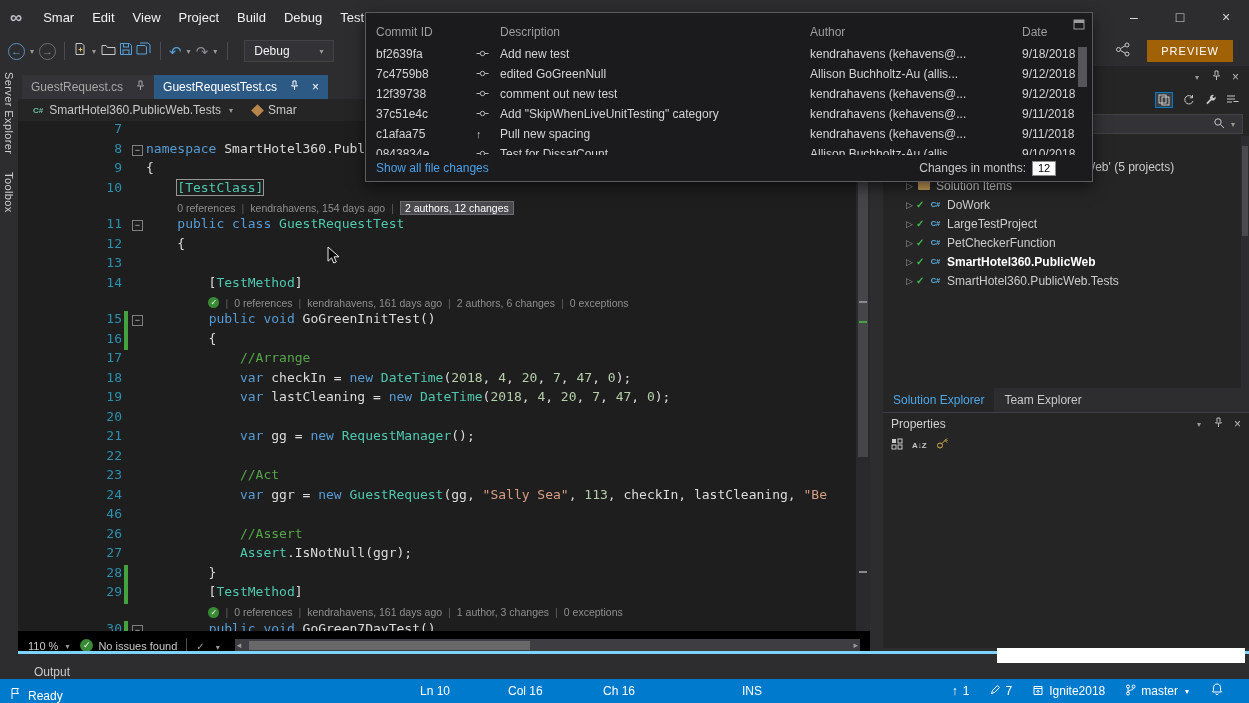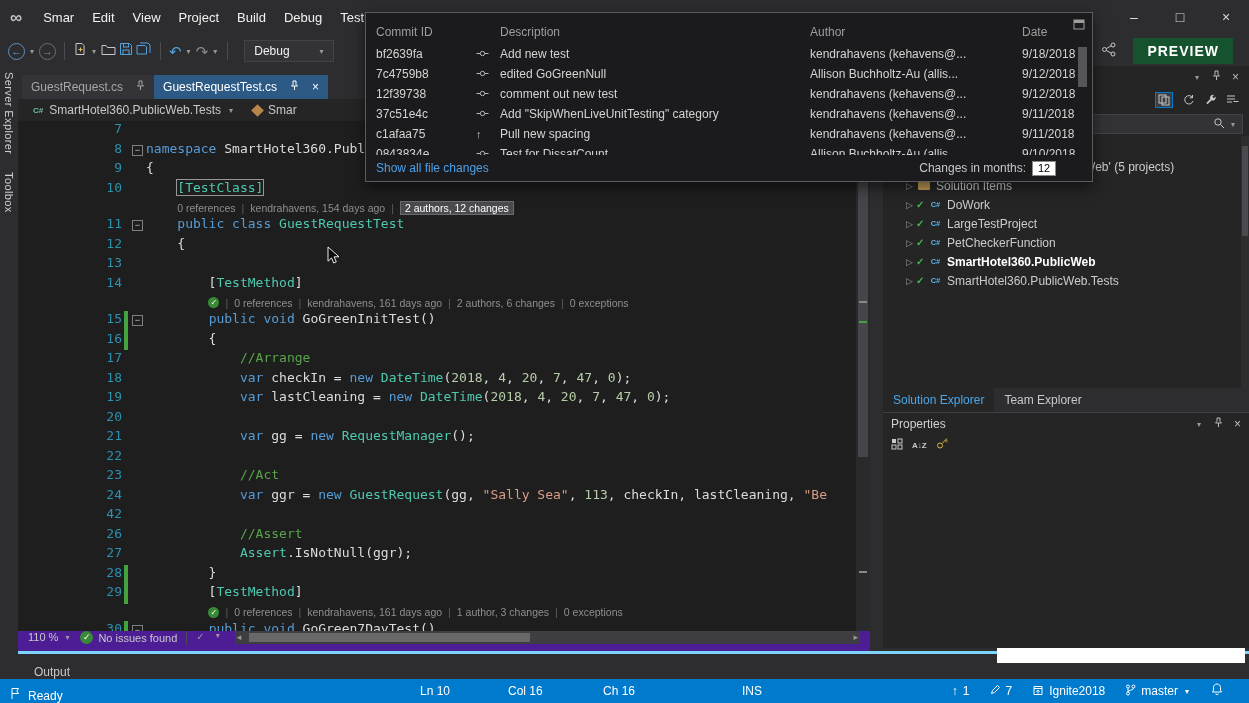--- a/index.html
+++ b/index.html
@@ -17,21 +17,21 @@
   
   .toolbar{position:absolute;left:0;top:36px;width:100%;height:30px;background:#2d2d30;display:flex;align-items:center;gap:3px;padding-left:8px}
   .circ{width:17px;height:17px;border-radius:50%;border:1px solid #5e8fbf;color:#53a2e0;font-size:11px;line-height:15px;text-align:center;display:inline-block}
   .circ.dis{border-color:#6e6e73;color:#8a8a8f}
   .caret{font-size:8px;color:#999;margin:0 2px}
   .tsep{width:1px;height:18px;background:#4a4a50;margin:0 5px}
   .ubtn{font-size:15px;color:#53a2e0;line-height:17px}
   .ubtn.dis{color:#8a8a8f}
   .debug-combo{display:flex;align-items:center;background:#333337;border:1px solid #434346;height:22px;padding:0 7px 0 9px;font-size:12px;color:#f1f1f1;margin-left:8px;gap:28px}
   .tb-right{margin-left:auto;display:flex;align-items:center;gap:16px;padding-right:16px}
-  .preview-btn{background:#14532d;color:#fff;font-size:14px;font-weight:bold;letter-spacing:1px;padding:5px 14px;border:none}
+  .preview-btn{background:#a16207;color:#fff;font-size:11px;font-weight:normal;letter-spacing:1px;padding:5px 14px;border:none}
 
   
   .leftrail{position:absolute;left:0;top:66px;width:18px;height:586px;background:#2d2d30;display:flex;flex-direction:column;align-items:center;padding-top:6px;gap:18px}
   .railitem{writing-mode:vertical-lr;font-size:11px;color:#cfcfcf;letter-spacing:.4px;white-space:nowrap}
 
   
   .editor-col{position:absolute;left:18px;top:66px;width:852px;height:586px}
   .tabstrip{height:33px;display:flex;align-items:flex-end;padding-left:4px}
   .tab{height:24px;display:flex;align-items:center;padding:0 9px;font-size:12px;gap:13px}
   .tab.inactive{background:#333338;color:#a8a8a8}
@@ -56,21 +56,21 @@
   .lrow{display:flex;align-items:center;height:17px;font-size:10.5px;color:#8f8f8f}
   .lsep{margin:0 6px;color:#5f5f5f}
   .lpart.hot{background:#4a4a4f;color:#fff;padding:0 4px;border:1px solid #6b6b70}
   .lcheck{width:11px;height:11px;border-radius:50%;background:#388a34;color:#fff;font-size:8px;line-height:11px;text-align:center}
 
   .vscroll{position:absolute;right:0;top:0;width:14px;height:100%;background:#2a2a2d}
   .vthumb{position:absolute;left:2px;right:2px;top:6px;height:330px;background:#45454a}
   .vmark{position:absolute;left:3px;width:8px;height:2px;background:#8a8a8a}
   .vmark.green{background:#45a33f}
 
-  .ebottom{position:absolute;left:0;bottom:0;right:0;height:21px;background:#4c1d95;display:flex;align-items:flex-start;font-size:11px;color:#c8c8c8;padding:0 6px;gap:9px}
+  .ebottom{position:absolute;left:0;bottom:0;right:0;height:21px;background:#000000;display:flex;align-items:flex-end;font-size:11px;color:#c8c8c8;padding:0 6px;gap:9px}
   .zoom{display:flex;align-items:center;gap:5px;padding-left:4px}
   .health{display:flex;align-items:center;gap:5px}
   .hcheck{width:13px;height:13px;border-radius:50%;background:#388a34;color:#fff;font-size:9px;line-height:13px;text-align:center}
   .bsep{width:1px;height:14px;background:#4a4a50}
   .hs{flex:1;height:13px;background:#3e3e42;position:relative;margin:0 4px}
   .hthumb{position:absolute;left:14px;top:2px;height:9px;width:45%;background:#686868}
   .hsarrow{position:absolute;top:0;font-size:9px;color:#999;line-height:13px}
   .hsarrow.r{right:2px}.hsarrow.l{left:2px}
 
   
@@ -353,21 +353,21 @@
             <span class="foldcol"></span>
             <span class="codetext"><span class="c-p">            </span><span class="c-c">//Act</span></span>
           </div>
           <div class="crow">
             <span class="num">24</span>
             <span class="chgcol"></span>
             <span class="foldcol"></span>
             <span class="codetext"><span class="c-p">            </span><span class="c-k">var</span><span class="c-p"> ggr = </span><span class="c-k">new</span><span class="c-p"> </span><span class="c-ty">GuestRequest</span><span class="c-p">(gg, </span><span class="c-s">"Sally Sea"</span><span class="c-p">, </span><span class="c-n">113</span><span class="c-p">, checkIn, lastCleaning, </span><span class="c-s">"Be</span></span>
           </div>
           <div class="crow">
-            <span class="num">42</span>
+            <span class="num">46</span>
             <span class="chgcol"></span>
             <span class="foldcol"></span>
             <span class="codetext"></span>
           </div>
           <div class="crow">
             <span class="num">26</span>
             <span class="chgcol"></span>
             <span class="foldcol"></span>
             <span class="codetext"><span class="c-p">            </span><span class="c-c">//Assert</span></span>
           </div>

